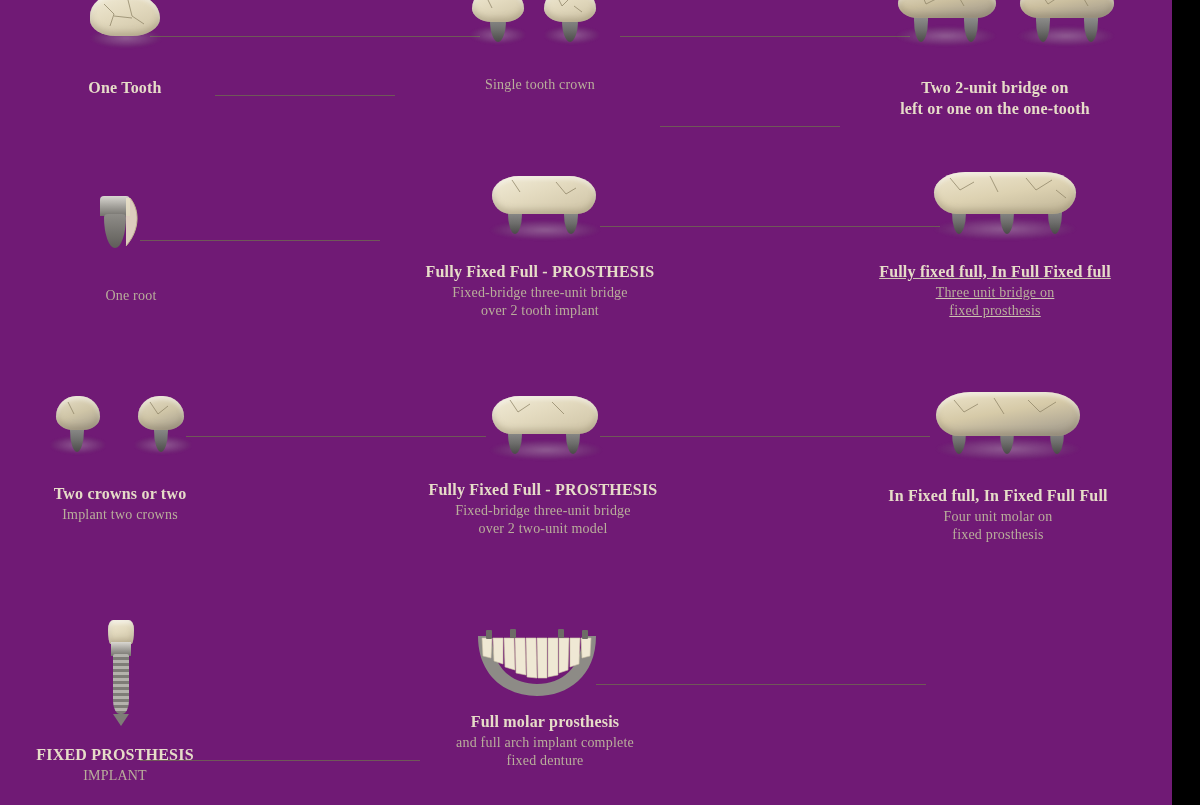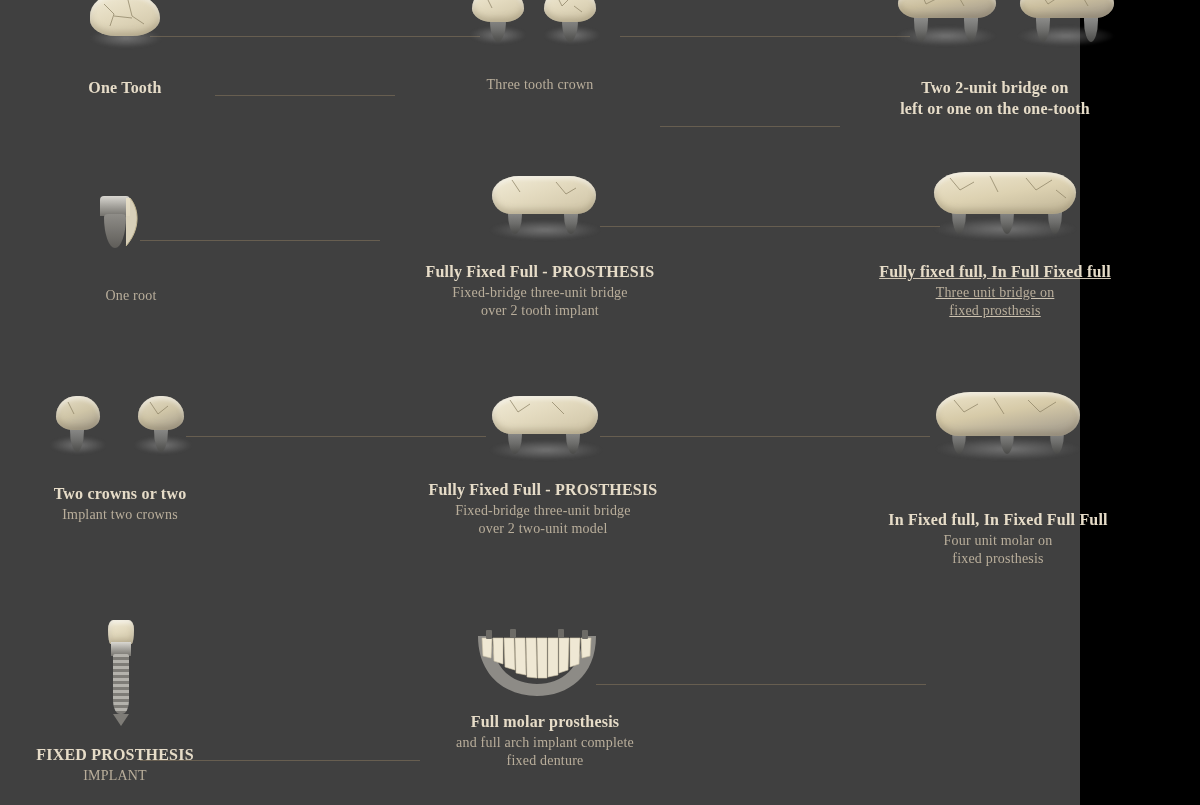--- a/index.html
+++ b/index.html
@@ -9,23 +9,23 @@
   }
   body {
     width: 1200px;
     height: 805px;
     overflow: hidden;
     font-family: "Liberation Serif", serif;
     color: #c9bfae;
   }
   .canvas {
     position: relative;
-    width: 1080px;
+    width: 1172px;
     height: 805px;
-    background: #404040;
+    background: #701a75;
   }
 
   
   .conn {
     position: absolute;
     height: 1px;
     background: #6e6454;
     opacity: 0.85;
   }
 
@@ -140,21 +140,21 @@
       <path class="craze" d="M190 6 L198 20"></path>
     </svg>
   </div>
 
   <div class="caption" style="left:30px; top:78px; width:190px;">
     <span class="title">One Tooth</span>
     <span class="sub"></span>
   </div>
 
   <div class="caption" style="left:370px; top:75px; width:340px;">
-    <span class="sub">Three tooth crown</span>
+    <span class="sub">Single tooth crown</span>
   </div>
 
   <div class="caption" style="left:810px; top:78px; width:370px;text-align:center;">
     <span class="title">Two 2-unit bridge on
 left  or one on the one-tooth</span>
     <span class="sub"></span>
   </div>
 
   <div class="conn" style="left:140px; top:240px; width:240px;"></div>
   <div class="conn" style="left:600px; top:226px; width:340px;"></div>
@@ -254,21 +254,21 @@
     <span class="title">Two crowns or two</span>
     <span class="sub">Implant two crowns</span>
   </div>
 
   <div class="caption" style="left:378px; top:480px; width:330px;">
     <span class="title">Fully Fixed Full - PROSTHESIS</span>
     <span class="sub">Fixed-bridge three-unit bridge
 over 2 two-unit model</span>
   </div>
 
-  <div class="caption" style="left:818px; top:510px; width:360px;">
+  <div class="caption" style="left:818px; top:486px; width:360px;">
     <span class="title">In Fixed full, In Fixed Full Full</span>
     <span class="sub">Four unit molar on
 fixed prosthesis</span>
   </div>
 
   <div class="conn" style="left:140px; top:760px; width:280px;"></div>
   <div class="conn" style="left:596px; top:684px; width:330px;"></div>
 
   <div class="art" style="left:100px; top:620px; width:50px; height:110px;">
     <div class="crown" style="left:8px; top:0px; width:26px; height:24px; border-radius:20% 20% 10% 10% / 40% 40% 60% 60%;"></div>

